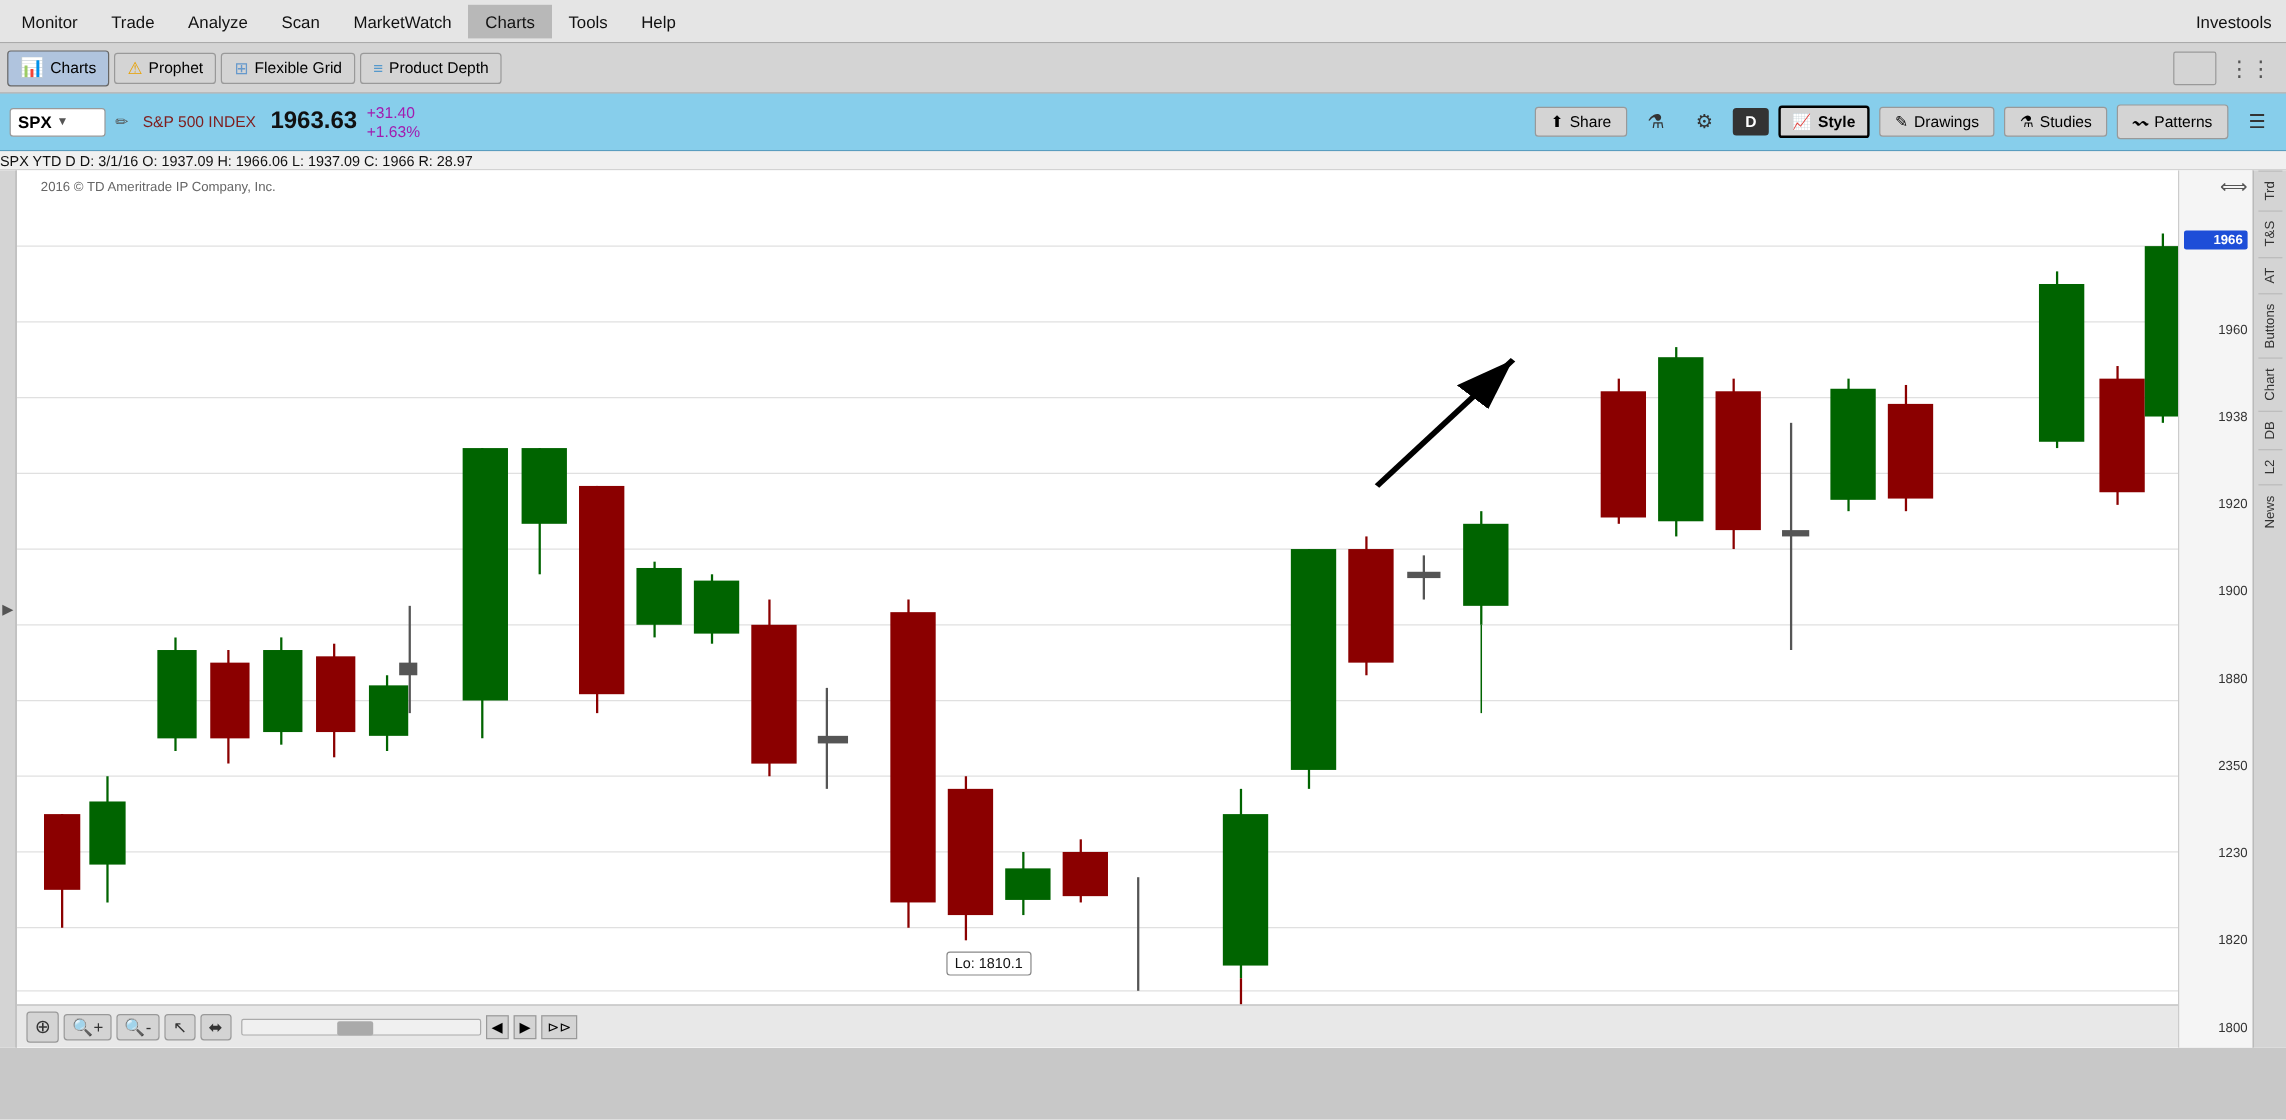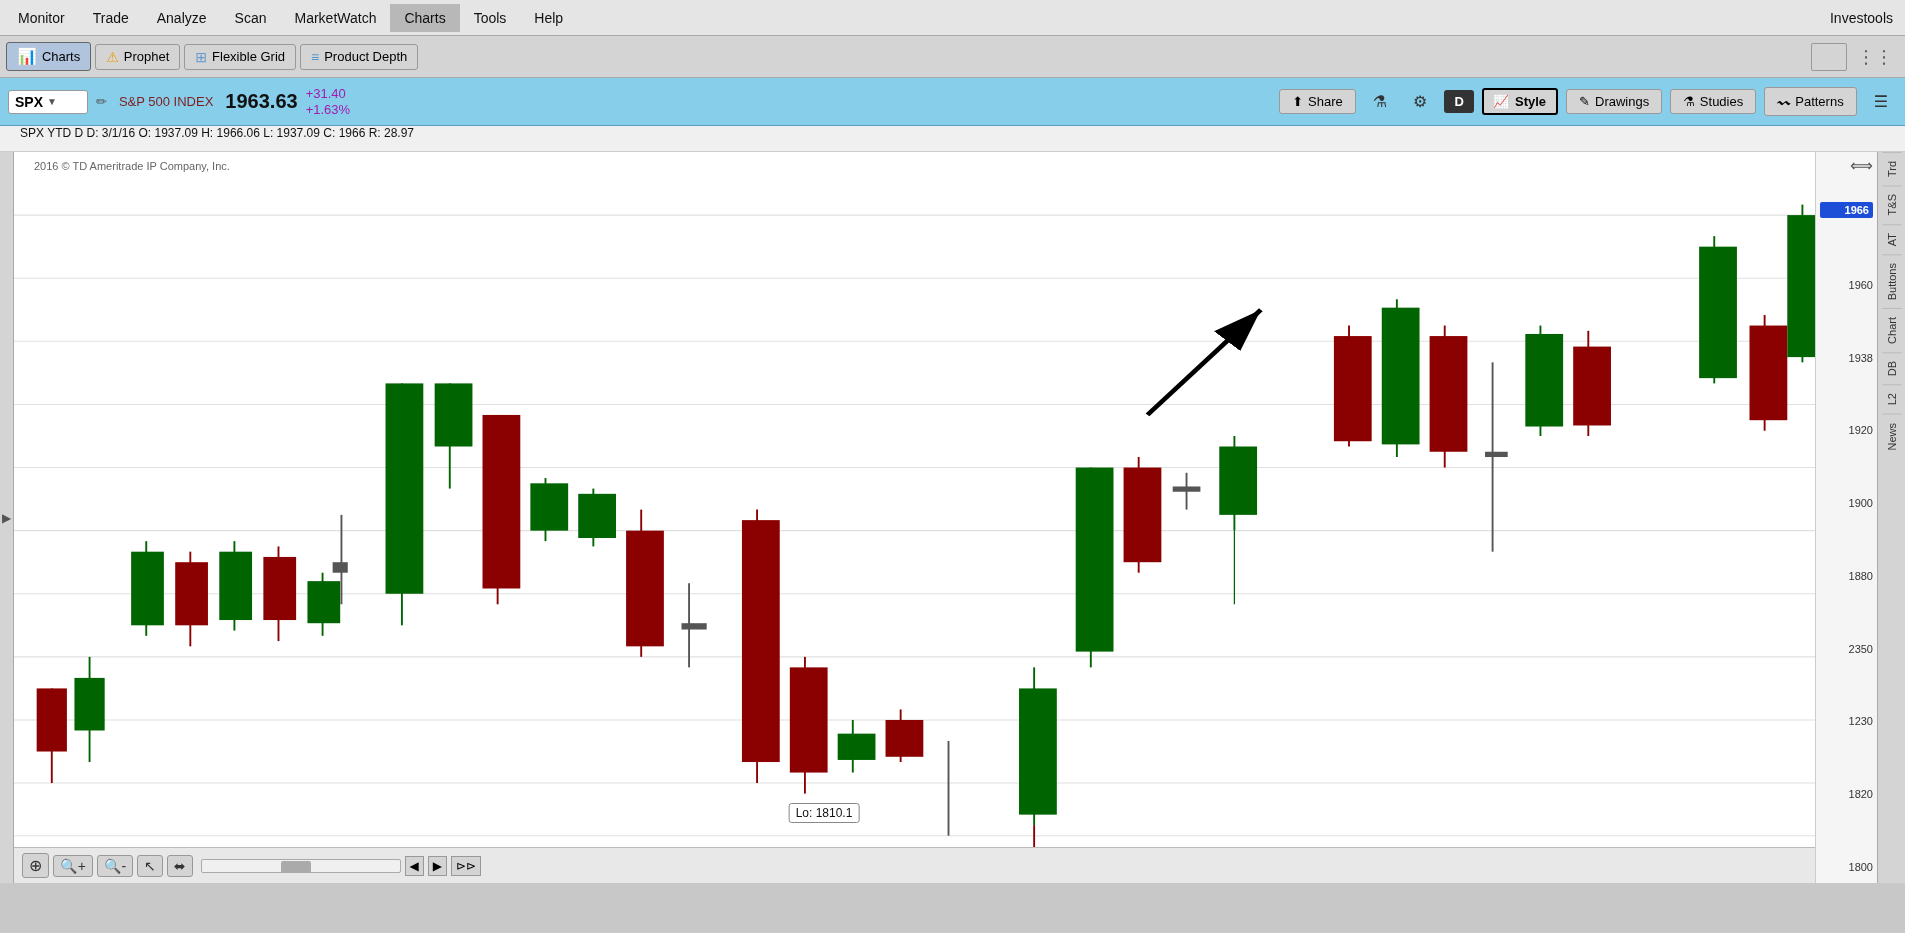--- a/index.html
+++ b/index.html
@@ -131,25 +131,25 @@
       background: #d4d4d4;
       border: 2px solid #000;
       border-radius: 3px;
       cursor: pointer;
       font-weight: bold;
     }
 
     
     .info-bar {
       display: flex;
-      align-items: flex-start;
+      align-items: flex-end;
       background: #f0f0f0;
-      height: 26px;
+      height: 16px;
       border-bottom: 1px solid #ccc;
-      padding: 0 20px;
+      padding: 0 0;
       font-size: 12px;
       color: #111;
       gap: 4px;
     }
 
     
     .chart-container {
       display: flex;
       position: relative;
       background: white;

